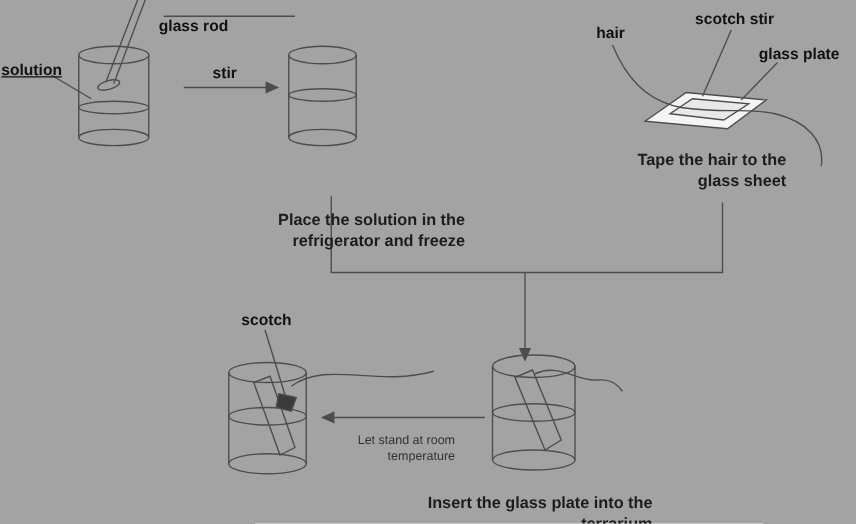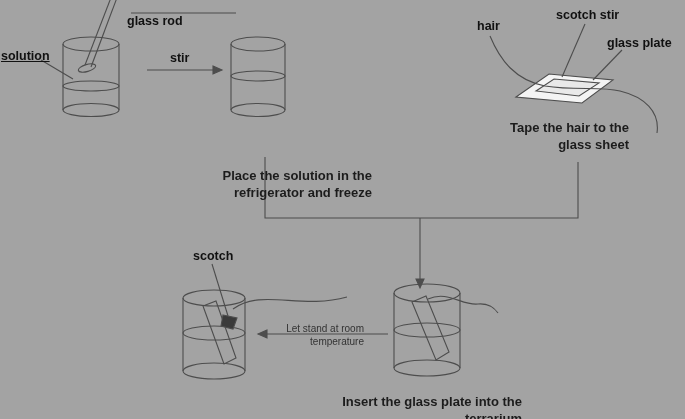--- a/index.html
+++ b/index.html
@@ -117,21 +117,21 @@
   <div class="lbl" style="left:170px;top:52px;">stir</div>
 
   <div class="lbl" style="left:477px;top:20px;">hair</div>
 
   <div class="lbl" style="left:556px;top:9px;">scotch stir</div>
 
   <div class="lbl" style="left:607px;top:37px;">glass plate</div>
 
   <div class="lbl" style="left:193px;top:250px;">scotch</div>
 
-  <div class="small-note" style="left:268px;top:323px;width:96px;">Let stand at room temperature</div>
+  <div class="small-note" style="left:268px;top:347px;width:96px;">Let stand at room temperature</div>
 
 
   <div class="caption" style="left:210px;top:120px;width:162px;margin-top:48px;">Place the solution in the refrigerator and freeze</div>
 
   <div class="caption" style="left:497px;top:120px;width:132px;">Tape the hair to the glass sheet</div>
 
   <div class="caption" style="left:330px;top:394px;width:192px;">Insert the glass plate into the terrarium</div>
 
 </div>
 

